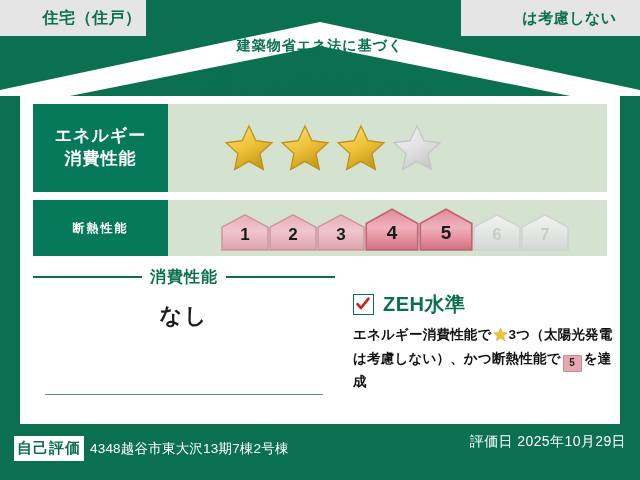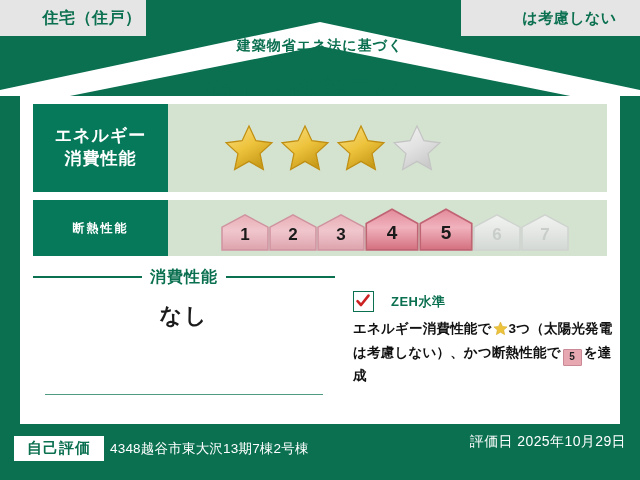--- a/index.html
+++ b/index.html
@@ -73,38 +73,38 @@
   }
 
   
   .zeh{position:absolute;left:333px;top:195px;width:262px;}
   .zeh-head{display:flex;align-items:center;gap:9px;}
   .zeh-check{
     width:19px;height:19px;border:1.5px solid #0b7050;background:#fff;
     position:relative;flex:0 0 19px;
   }
   .zeh-check svg{position:absolute;left:1px;top:1px;}
-  .zeh-title{color:#0b7050;font-weight:bold;font-size:13px;letter-spacing:0.5px;margin-left:8px;}
+  .zeh-title{color:#0b7050;font-weight:bold;font-size:20px;letter-spacing:0.5px;}
   .zeh-desc{
     margin-top:7px;color:#111;font-size:13.5px;line-height:1.55;
     letter-spacing:0.2px;font-weight:bold;
   }
   .inline-star{display:inline-block;vertical-align:-3px;margin:0 1px;}
   .inline-chip{
     display:inline-block;vertical-align:-3px;margin:0 2px;
     width:17px;height:15px;background:#e7a8b2;border:1px solid #c98995;
     color:#222;font-size:10px;font-weight:bold;text-align:center;line-height:14px;
     border-radius:1px;
   }
 
   
   .footer-left{position:absolute;left:14px;top:436px;display:flex;align-items:center;gap:6px;}
   .self-badge{
     background:#ffffff;color:#0b7050;font-weight:bold;font-size:15px;
-    padding:3px 13px;letter-spacing:1px;
+    padding:3px 3px;letter-spacing:1px;
   }
   .addr{color:#ffffff;font-size:13.5px;letter-spacing:0.2px;text-align:center;}
   .footer-right{position:absolute;right:14px;top:433px;text-align:left;}
   .eval-date{color:#ffffff;font-size:14px;letter-spacing:0.4px;}
   .eval-id{color:#d7e6de;font-size:10px;letter-spacing:0.2px;margin-top:2px;}
 </style>
 </head>
 <body>
 
 <div id="label-root">

